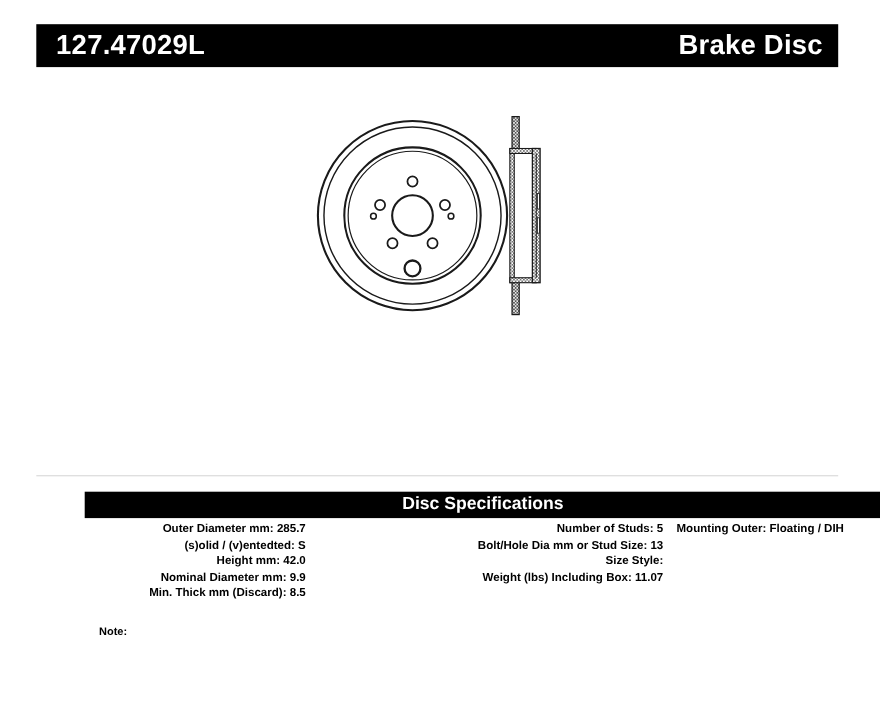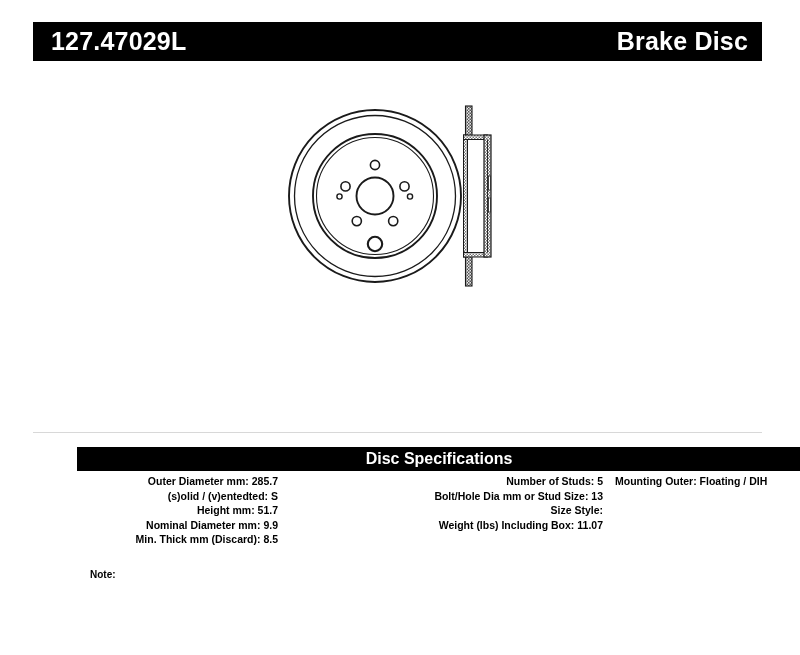--- a/index.html
+++ b/index.html
@@ -213,21 +213,21 @@
     <div class="spec-row">
       <span class="spec-label">Outer Diameter mm:</span>
       <span class="spec-value">285.7</span>
     </div>
     <div class="spec-row">
       <span class="spec-label">(s)olid / (v)entedted:</span>
       <span class="spec-value">S</span>
     </div>
     <div class="spec-row">
       <span class="spec-label">Height mm:</span>
-      <span class="spec-value">51.7</span>
+      <span class="spec-value">42.0</span>
     </div>
     <div class="spec-row">
       <span class="spec-label">Nominal Diameter mm:</span>
       <span class="spec-value">9.9</span>
     </div>
     <div class="spec-row">
       <span class="spec-label">Min. Thick mm (Discard):</span>
       <span class="spec-value">8.5</span>
     </div>
   </div>

